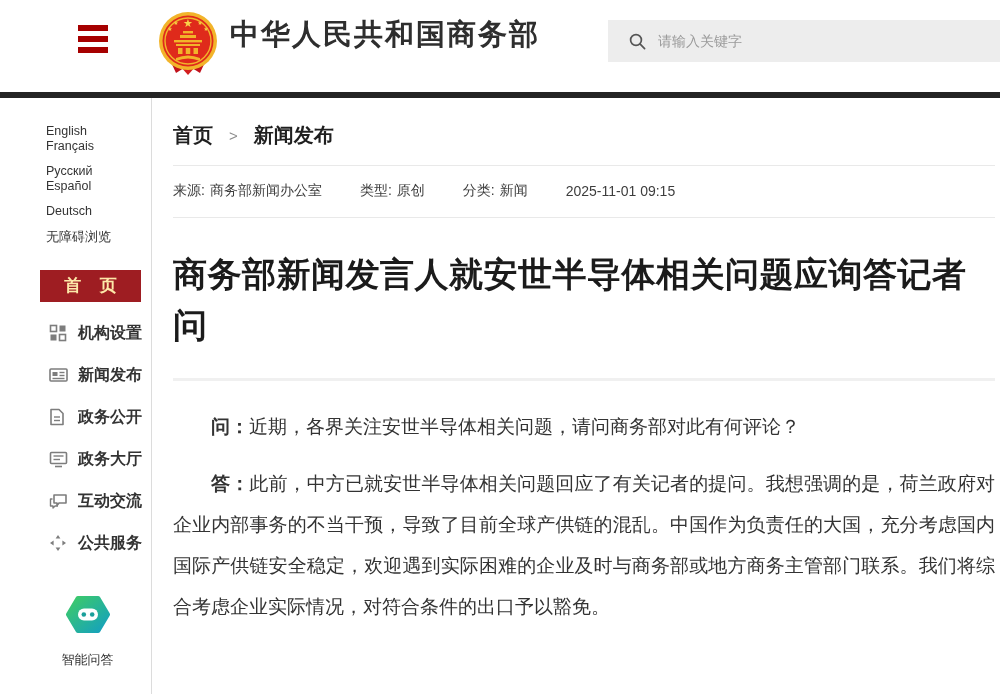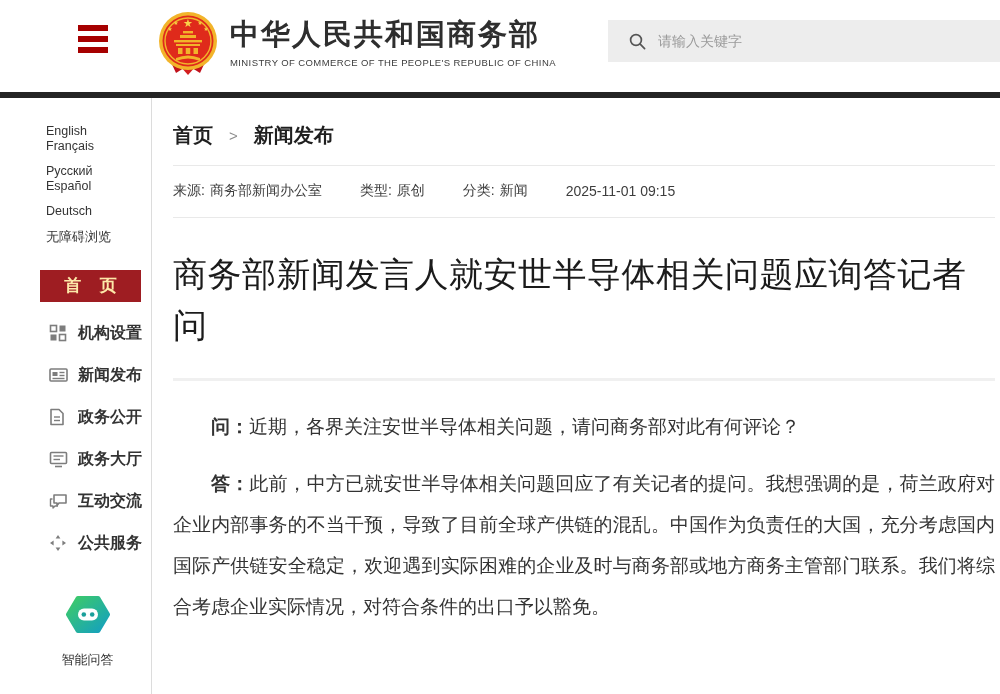--- a/index.html
+++ b/index.html
@@ -40,21 +40,21 @@
 
   
   .breadcrumb { display:flex; align-items:center; font-size:20px; font-weight:bold; color:#1f1f1f; }
   .breadcrumb a { color:#1f1f1f; text-decoration:none; cursor:pointer; }
   .crumb-sep { color:#8d8d8d; font-weight:400; font-size:15px; margin:0 16px; }
   .hr { border:none; border-top:1px solid #e9e9e9; margin-top:16px; }
   .meta { display:flex; align-items:center; padding:16px 0 17px 0; font-size:14px; color:#3d3d3d; }
   .meta .group { margin-right:38px; white-space:nowrap; }
   .meta .lbl { margin-right:5px; }
   .hr2 { border:none; border-top:1px solid #e9e9e9; }
-  .article-title { margin-top:31px; font-size:34px; line-height:51px; font-weight:normal; color:#1b1b1b; letter-spacing:0.5px; }
+  .article-title { margin-top:31px; font-size:34px; line-height:51px; font-weight:bold; color:#1b1b1b; letter-spacing:0.5px; }
   .hr3 { border:none; border-top:3px solid #f0f0f0; margin-top:27px; }
   .para { font-size:19px; line-height:41px; color:#333; text-indent:2em; text-align:justify; }
   .para.q { margin-top:25px; }
   .para.a { margin-top:16px; }
   .para b { font-weight:bold; }
 </style>
 </head>
 <body>
 
 <div class="page">
@@ -83,21 +83,20 @@
       <rect x="24" y="25" width="16" height="3" fill="#f2b42a"></rect>
       <rect x="27" y="21" width="10" height="2.4" fill="#f2b42a"></rect>
       <rect x="22" y="38" width="4.5" height="6" fill="#f2b42a"></rect>
       <rect x="29.75" y="38" width="4.5" height="6" fill="#f2b42a"></rect>
       <rect x="37.5" y="38" width="4.5" height="6" fill="#f2b42a"></rect>
       <path d="M20 48 Q32 43 44 48 L44 51 Q32 46 20 51 Z" fill="#f2b42a"></path>
     </svg>
 
     <div class="brand">
       <div class="brand-title">中华人民共和国商务部</div>
-      <div class="brand-sub">MINISTRY OF COMMERCE OF THE PEOPLE'S REPUBLIC OF CHINA</div>
     </div>
 
     <div class="search">
       <svg width="17" height="17" viewBox="0 0 17 17">
         <circle cx="7" cy="7" r="5.4" fill="none" stroke="#555" stroke-width="1.7"></circle>
         <line x1="11.2" y1="11.2" x2="15.6" y2="15.6" stroke="#555" stroke-width="1.7" stroke-linecap="round"></line>
       </svg>
       <input type="text" placeholder="请输入关键字" style="">
     </div>
   </div>

